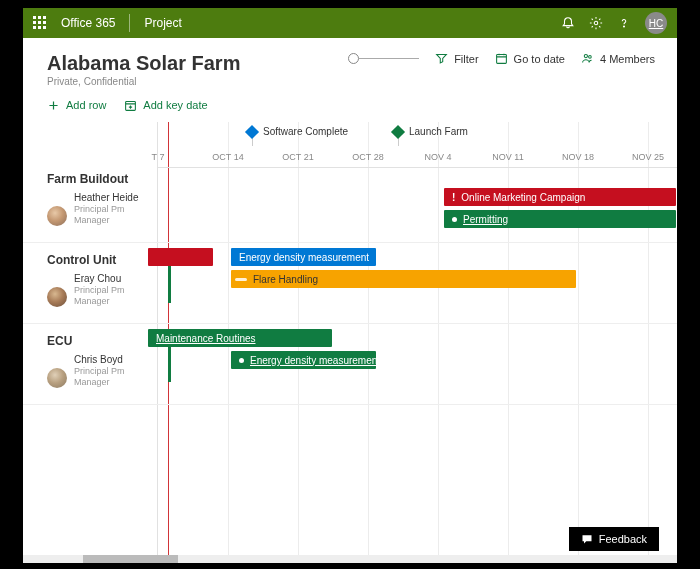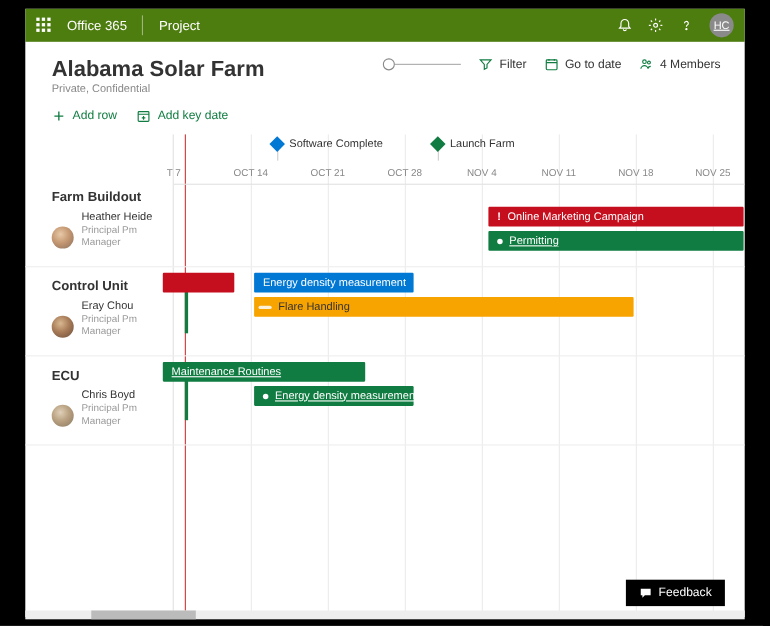--- a/index.html
+++ b/index.html
@@ -25,21 +25,21 @@
 .toolbar-btn { display: flex; align-items: flex-start; gap: 6px; color: #107c41; cursor: pointer; }
 .toolbar-btn svg { width: 13px; height: 13px; }
 .timeline { flex: 1; position: relative; overflow: hidden; display: flex; }
 .leftcol { width: 135px; flex-shrink: 0; border-right: 1px solid #e1e1e1; }
 .gantt { flex: 1; position: relative; }
 .grid-line { position: absolute; top: 0; bottom: 0; width: 1px; background: #ececec; }
 .grid-line.today { background: #d13438; width: 1px; }
 .axis { height: 46px; position: relative; border-bottom: 1px solid #e1e1e1; }
 .axis-left { height: 46px; }
 .tick { position: absolute; bottom: 5px; font-size: 9px; color: #888; transform: translateX(-50%); white-space: nowrap; }
-.milestone { position: absolute; top: 4px; display: flex; gap: 6px; font-size: 10px; color: #333; white-space: nowrap; }
+.milestone { position: absolute; top: 4px; display: flex; align-items: center; gap: 6px; font-size: 10px; color: #333; white-space: nowrap; }
 .diamond { width: 10px; height: 10px; transform: rotate(45deg); }
 .diamond.blue { background: #0078d4; }
 .diamond.green { background: #107c41; }
 .ms-line { position: absolute; top: 10px; height: 14px; width: 1px; background: #ccc; }
 .lane { display: flex; border-bottom: 1px solid #eee; }
 .lane-left { width: 135px; padding: 10px 10px 10px 24px; }
 .lane-name { font-size: 12px; font-weight: 600; color: #333; margin-bottom: 6px; }
 .person { display: flex; align-items: flex-end; gap: 7px; }
 .person-av { width: 20px; height: 20px; border-radius: 50%; background: #777; flex-shrink: 0; background-size: cover; background-position: center; }
 .av-1 { background: radial-gradient(circle at 40% 35%, #e8c9a8 0%, #c49872 45%, #8a6d5a 100%); }

